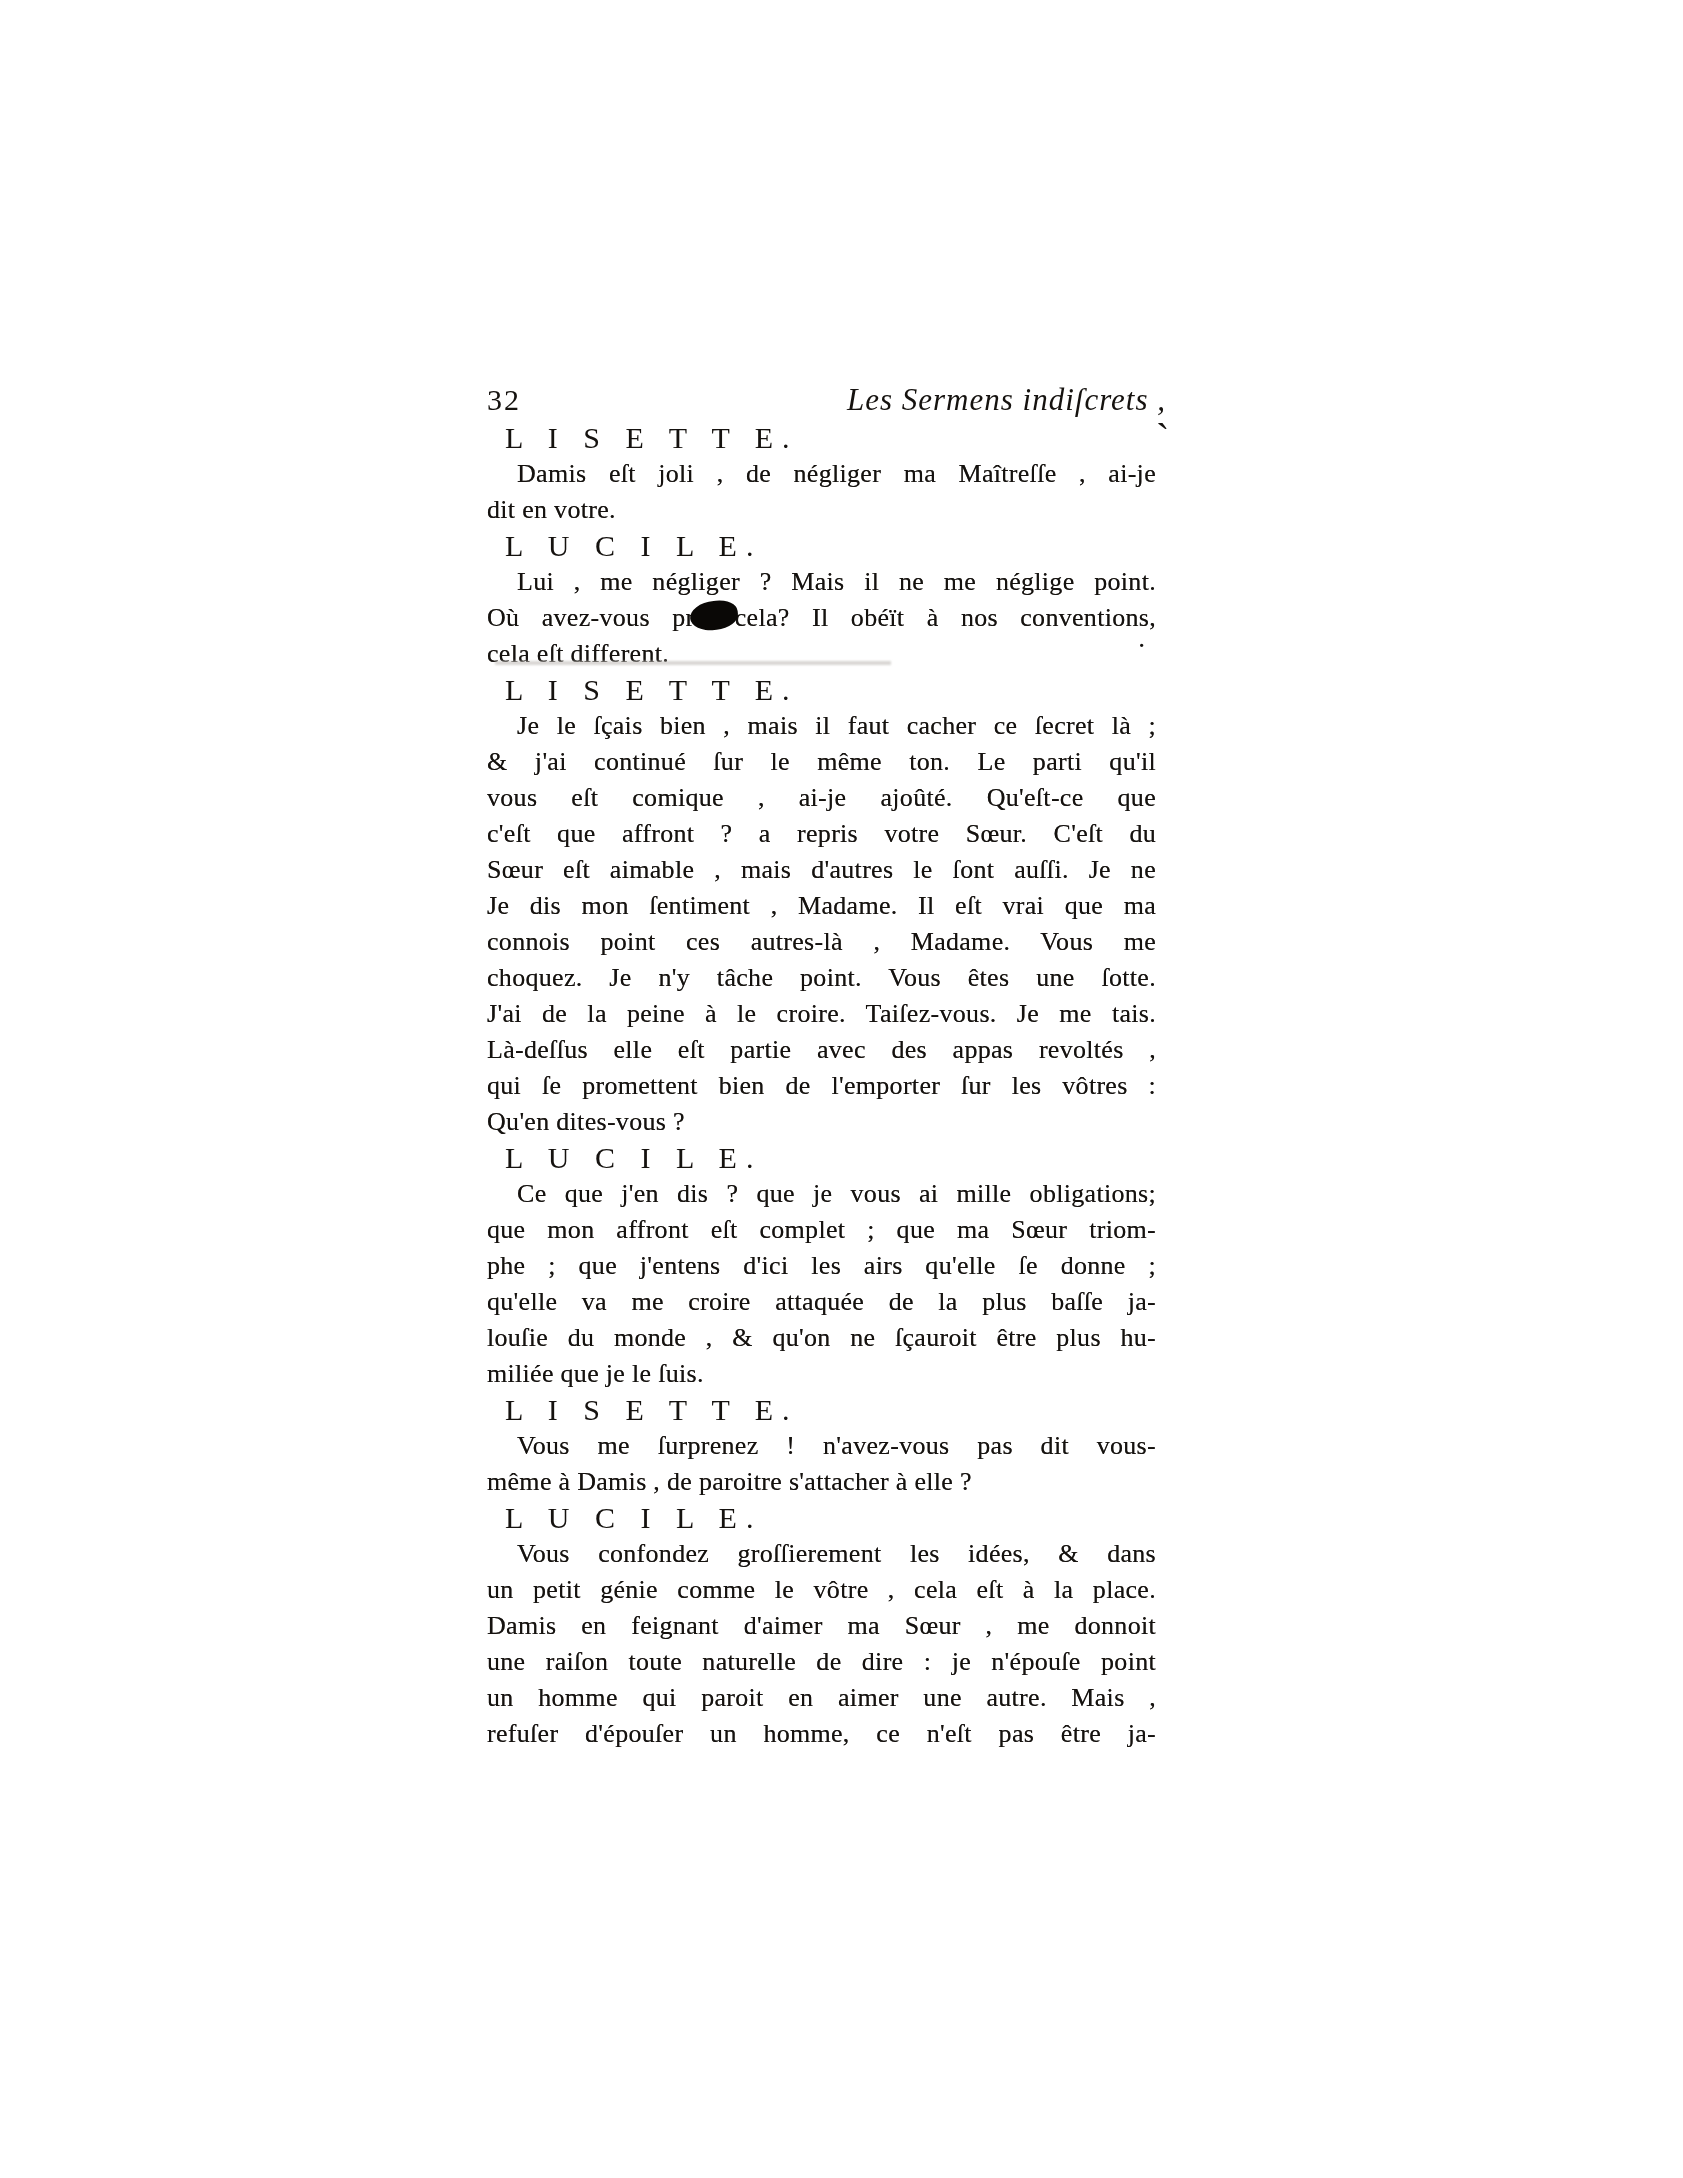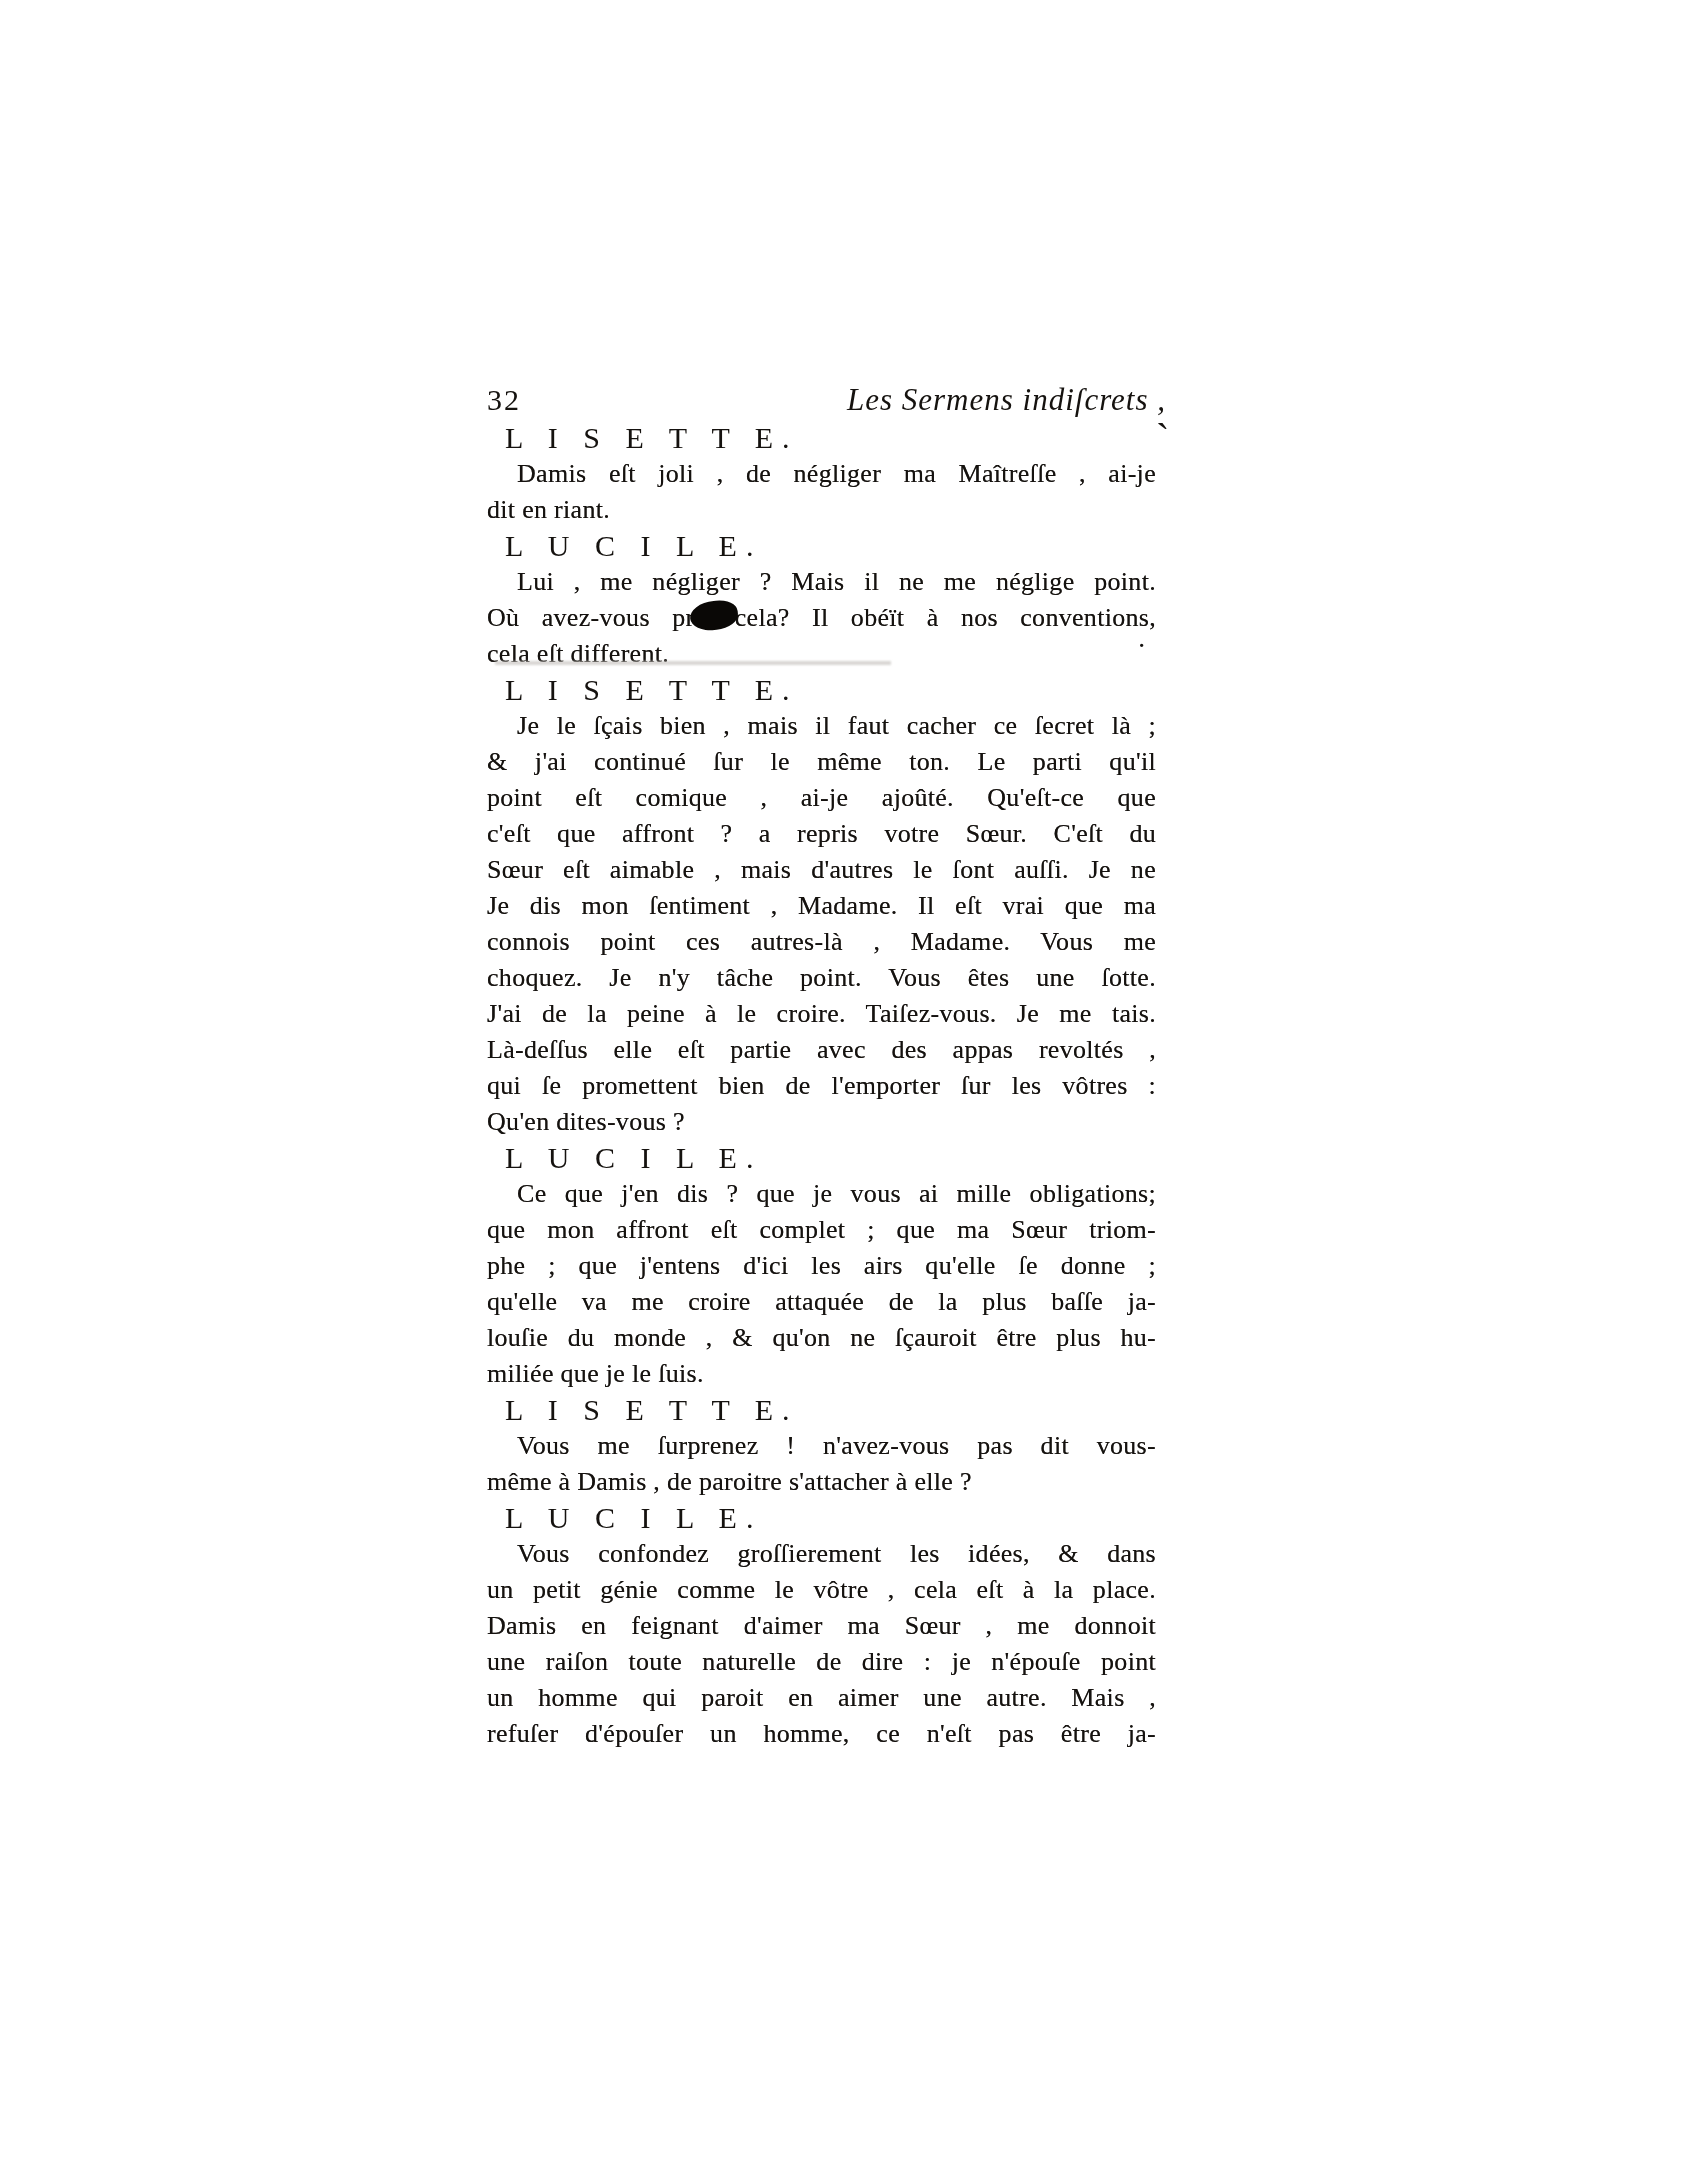--- a/index.html
+++ b/index.html
@@ -99,35 +99,35 @@
   <div class="text-block">
 
     <div class="header-line">
       <span class="page-num">32</span>
       <span class="running-title">Les Sermens indiſcrets ,</span>
     </div>
 
     <section class="speech">
       <div class="speaker">L I S E T T E.</div>
       <div class="line just indent">Damis eſt joli , de négliger ma Maîtreſſe , ai-je</div>
-      <div class="line">dit en riant.</div>
+      <div class="line">dit en votre.</div>
     </section>
 
     <section class="speech">
       <div class="speaker">L U C I L E.</div>
       <div class="line just indent">Lui , me négliger ? Mais il ne me néglige point.</div>
       <div class="line just">Où avez-vous pris cela? Il obéït à nos conventions,</div>
       <div class="line">cela eſt different.</div>
     </section>
 
     <section class="speech">
       <div class="speaker">L I S E T T E.</div>
       <div class="line just indent">Je le ſçais bien , mais il faut cacher ce ſecret là ;</div>
       <div class="line just">&amp; j'ai continué ſur le même ton.  Le parti qu'il</div>
-      <div class="line just">point eſt comique , ai-je ajoûté.  Qu'eſt-ce que</div>
+      <div class="line just">vous eſt comique , ai-je ajoûté.  Qu'eſt-ce que</div>
       <div class="line just">c'eſt que affront ? a repris votre Sœur.  C'eſt du</div>
       <div class="line just">Sœur eſt aimable , mais d'autres le ſont auſſi.  Je ne</div>
       <div class="line just">Je dis mon ſentiment , Madame.  Il eſt vrai que ma</div>
       <div class="line just">connois point ces autres-là , Madame.  Vous me</div>
       <div class="line just">choquez.  Je n'y tâche point.  Vous êtes une ſotte.</div>
       <div class="line just">J'ai de la peine à le croire. Taiſez-vous.  Je me tais.</div>
       <div class="line just">Là-deſſus elle eſt partie avec des appas revoltés ,</div>
       <div class="line just">qui ſe promettent bien de l'emporter ſur les vôtres :</div>
       <div class="line">Qu'en dites-vous ?</div>
     </section>

